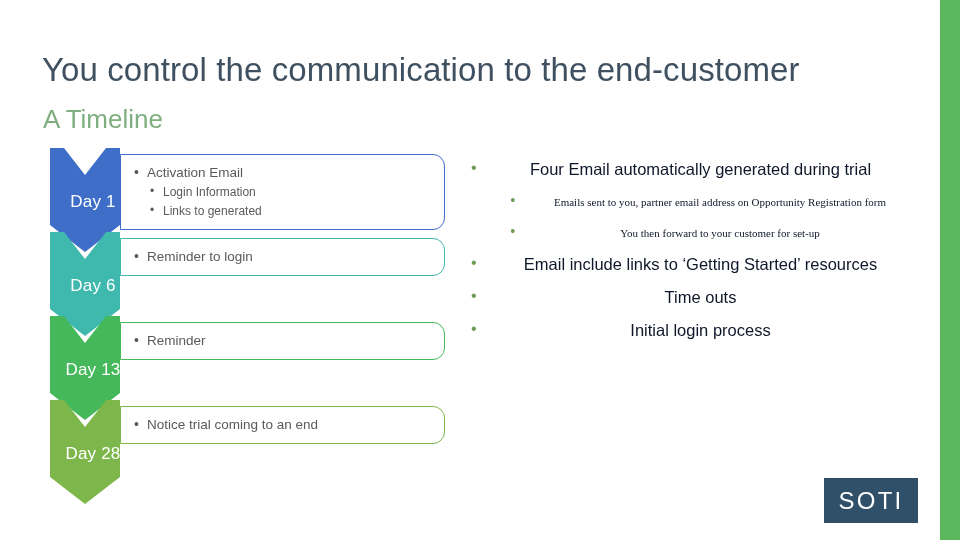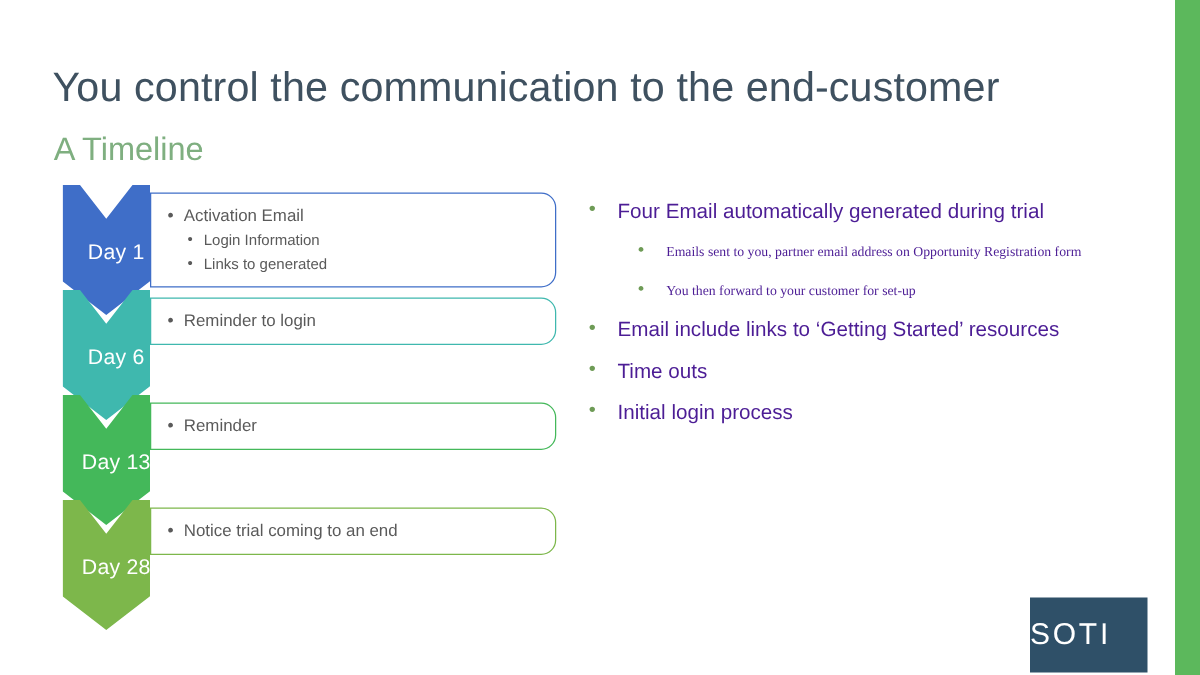--- a/index.html
+++ b/index.html
@@ -129,22 +129,23 @@
 
   
   #notes {
     position: absolute;
     left: 462px;
     top: 158px;
     width: 445px;
   }
   .note {
     position: relative;
-    color: #4c1d95;
-    font-weight: 400;
+    color: #0f172a;
+    font-weight: 400;
+    text-align: center;
   }
   .note.n1 {
     padding-left: 32px;
     font-size: 16.5px;
     line-height: 23px;
     margin-bottom: 10px;
   }
   .note.n1::before {
     content: "\2022";
     position: absolute;
@@ -168,25 +169,25 @@
     color: #6E9B56;
     font-size: 16px;
   }
 
   
   #logo {
     position: absolute;
     left: 824px;
     top: 478px;
     width: 94px;
-    height: 60px;
+    height: 45px;
     background: #2F5068;
     display: flex;
     align-items: center;
-    justify-content: flex-start;
+    justify-content: center;
   }
   #logo-text {
     color: #ffffff;
     font-size: 24px;
     letter-spacing: 2.2px;
     font-weight: 400;
     position: relative;
   }
   #logo-mark {
     position: absolute;

